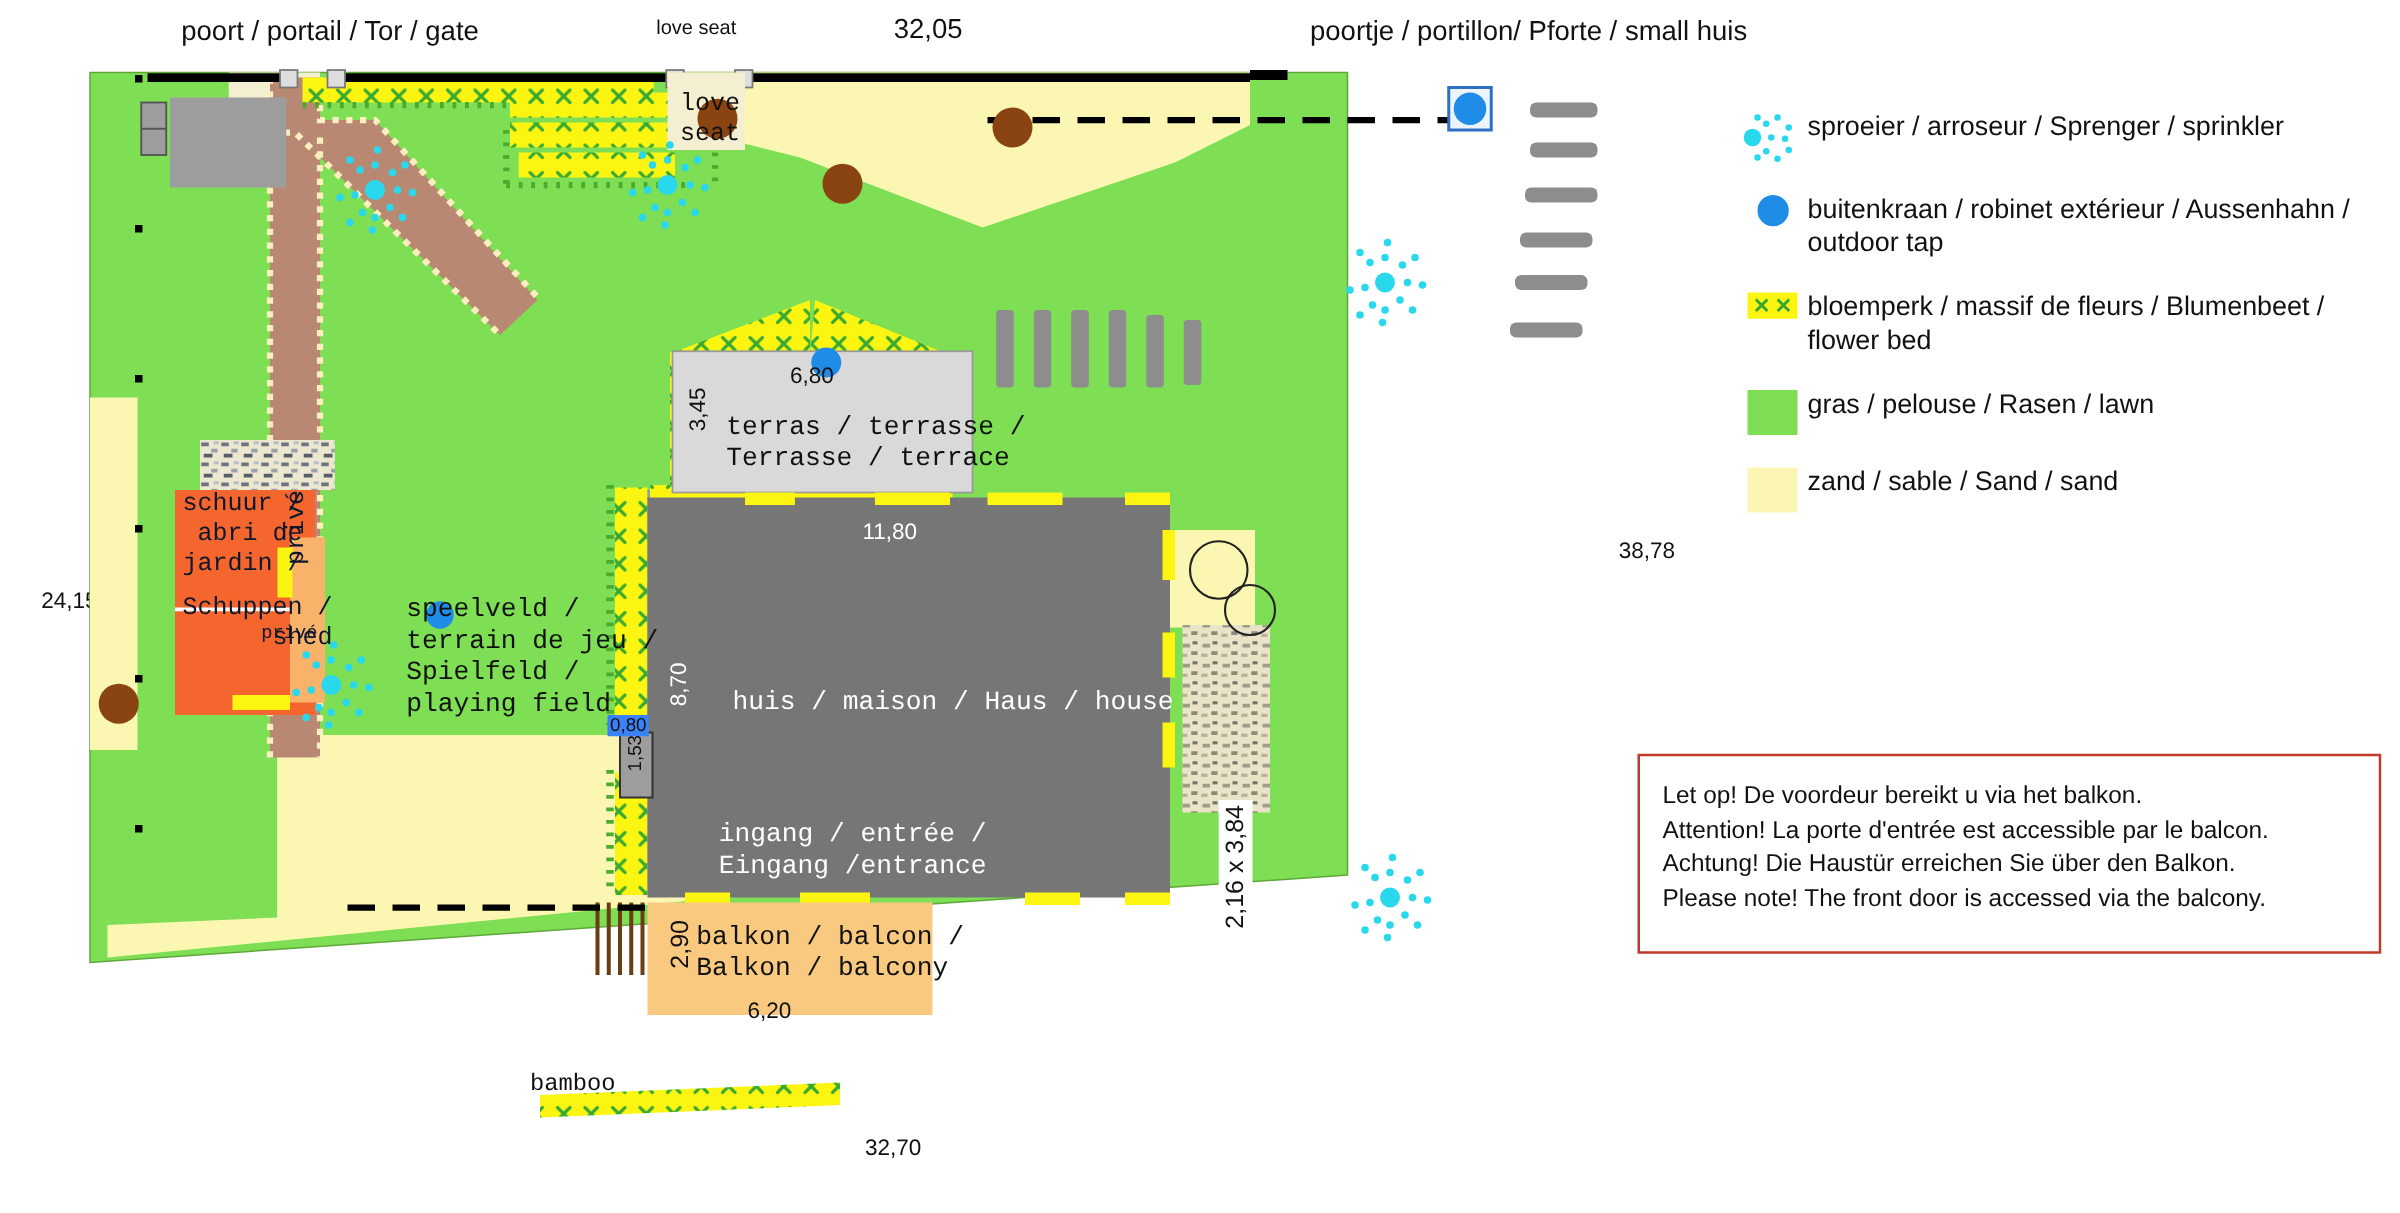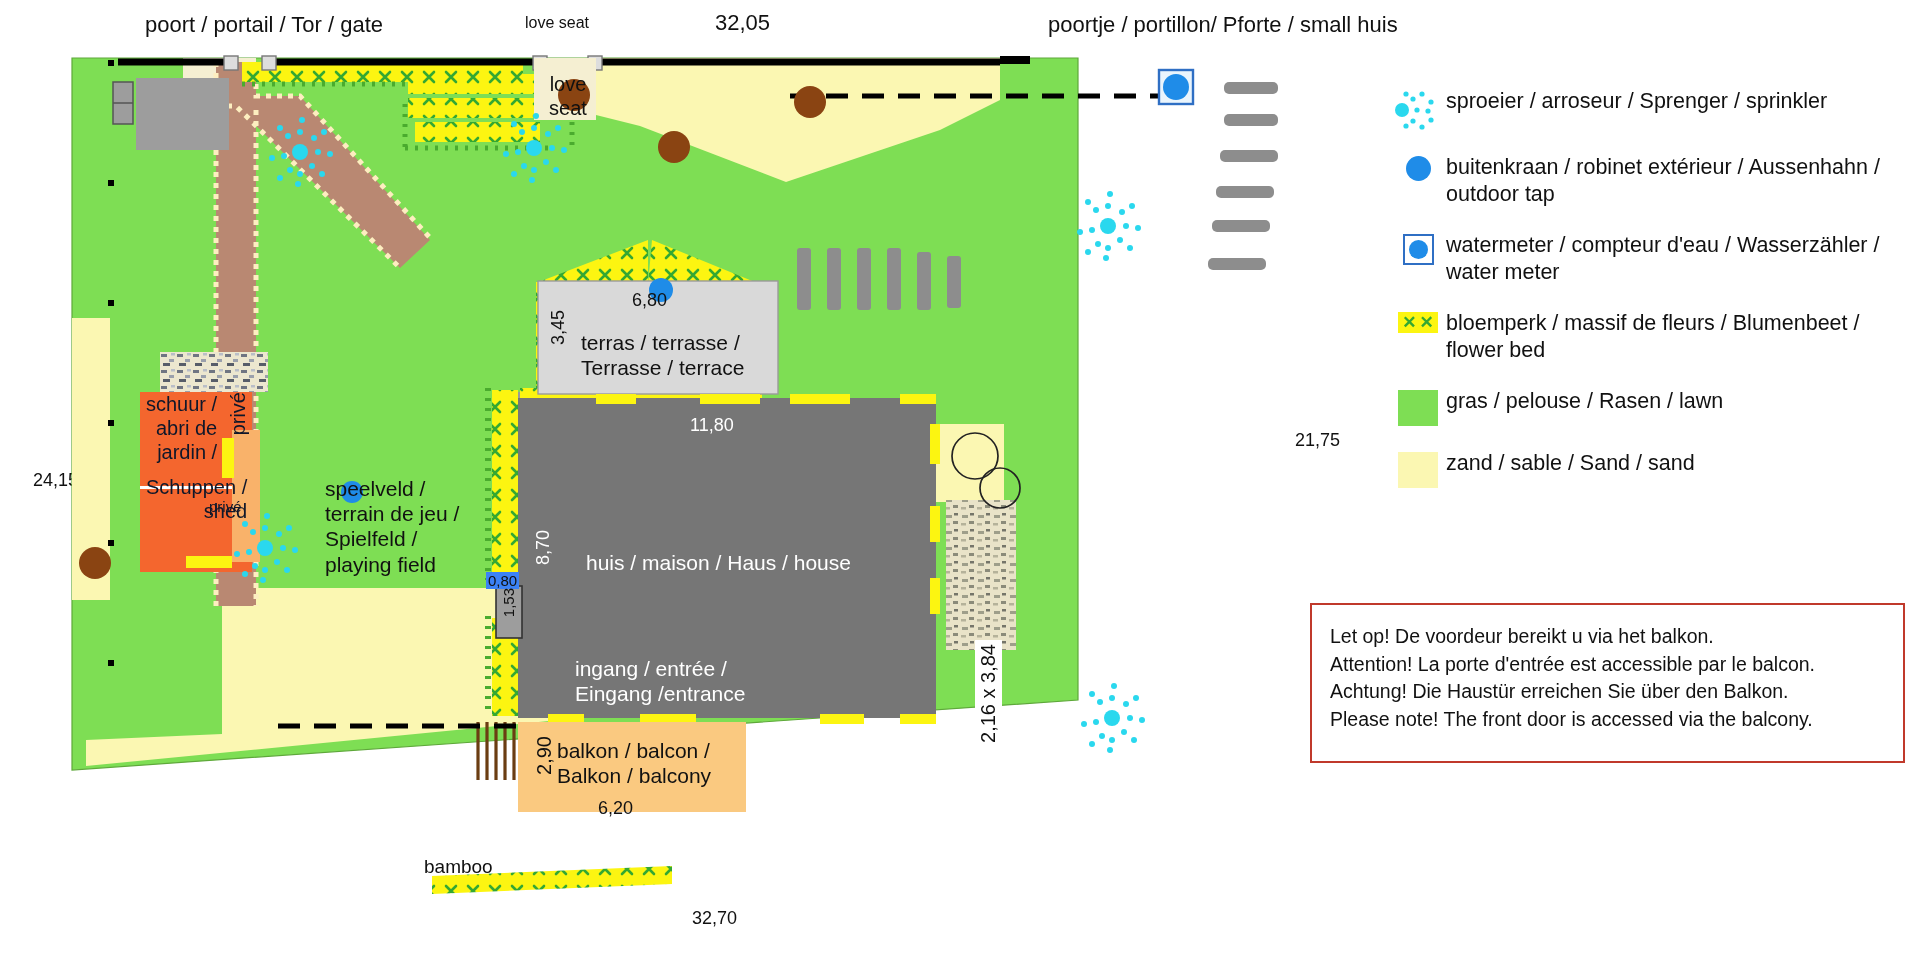--- a/index.html
+++ b/index.html
@@ -32,38 +32,38 @@
   #notice{position:absolute;left:1310px;top:603px;width:595px;height:160px;
           border:2px solid #c0392b;background:#fff;box-sizing:border-box;
           padding:18px 16px 14px 18px;}
   #notice p{margin:0;font-size:19.5px;line-height:1.42;color:#111;white-space:pre;}
 
   .meas{position:absolute;font-size:18px;color:#111;white-space:pre;}
   .meas-w{color:#fff;}
   .small{font-size:15px;}
   .mid{font-size:20px;}
 
-  .maplabel{position:absolute;font-size:21px;line-height:1.2;white-space:pre;color:#111;}
+  .maplabel{position:absolute;font-size:21px;line-height:1.2;white-space:pre;color:#111;font-family:Liberation Mono, monospace;}
   .maplabel.w{color:#fff;}
   .maplabel.sh{color:#0f172a;font-size:20px;text-align:right;}
 
   .toplabel{position:absolute;font-size:22px;white-space:pre;color:#111;}
 </style>
 </head>
 <body>
 
 <div id="root">
 
   <div class="toplabel" style="left:145px;top:12px;">poort / portail / Tor / gate</div>
   <div class="toplabel" style="left:525px;top:14px;font-size:16px;">love seat</div>
   <div class="toplabel" style="left:715px;top:10px;">32,05</div>
   <div class="toplabel" style="left:1048px;top:12px;">poortje / portillon/ Pforte / small huis</div>
 
   <div class="meas" style="left:33px;top:470px;">24,15</div>
-  <div class="meas" style="left:1295px;top:430px;">21,75</div>
+  <div class="meas" style="left:1295px;top:430px;">38,78</div>
   <div class="meas" style="left:692px;top:908px;">32,70</div>
 
   <svg id="map" viewBox="0 0 1310 970">
     <defs>
 
       <pattern id="flowerpat" width="22" height="22" patternUnits="userSpaceOnUse">
         <rect width="22" height="22" fill="#fcf511"></rect>
         <path d="M6 6 L16 16 M16 6 L6 16" stroke="#34a832" stroke-width="2.6" stroke-linecap="round"></path>
       </pattern>
 
@@ -447,29 +447,20 @@
     </div>
 
     <div class="lrow">
       <div class="lsym">
         <div class="dot-tap"></div>
       </div>
       <div class="ltxt">buitenkraan / robinet extérieur /
 Aussenhahn / outdoor tap</div>
     </div>
 
-    <div class="lrow">
-      <div class="lsym">
-        <div class="sq-meter">
-            <i></i>
-          </div>
-      </div>
-      <div class="ltxt">watermeter / compteur d'eau /
-Wasserzähler / water meter</div>
-    </div>
 
     <div class="lrow">
       <div class="lsym">
         <div class="sw-flower">
             <span>✕</span>
             <span>✕</span>
           </div>
       </div>
       <div class="ltxt">bloemperk / massif de fleurs /
 Blumenbeet / flower bed</div>

